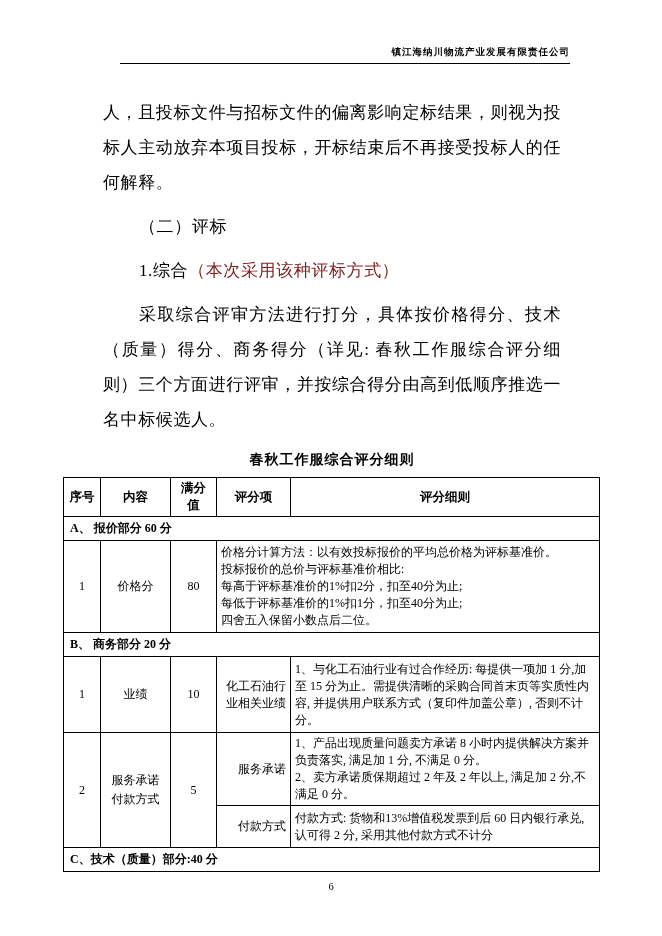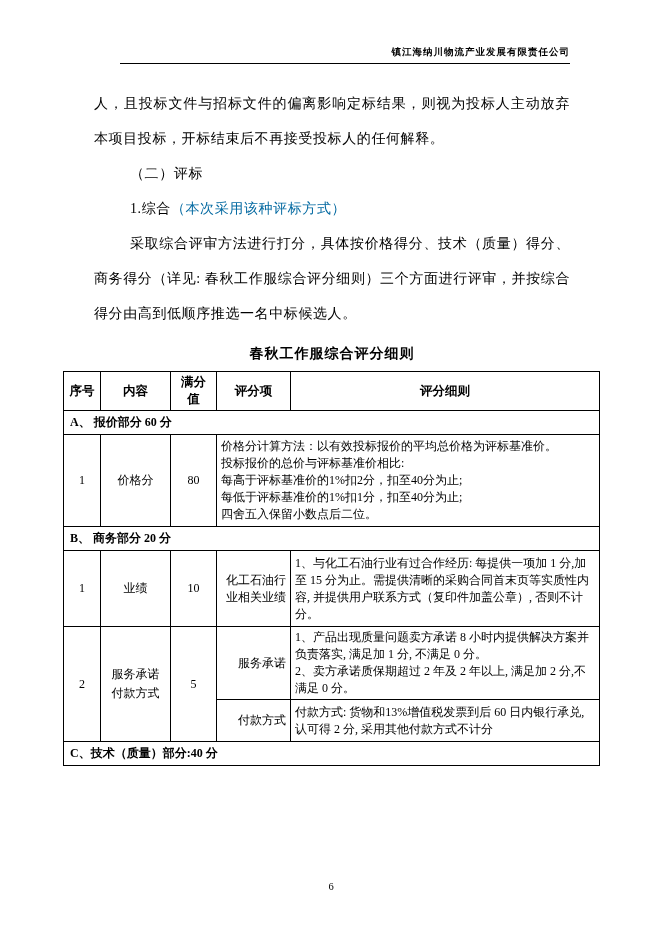--- a/index.html
+++ b/index.html
@@ -20,28 +20,28 @@
     font-weight: bold;
     letter-spacing: 1px;
   }
   .header-rule {
     border-bottom: 1.6px solid #000;
     margin-top: 4px;
     height: 0;
   }
   .body { padding: 22px 92px 0 94px; }
   .para {
-    margin: 0;
-    font-size: 14px;
+    margin: 9px;
+    font-size: 17px;
     line-height: 35px;
     letter-spacing: 0.6px;
     text-align: justify;
   }
   .indent { text-indent: 36px; }
-  .red { color: #0369a1; }
+  .red { color: #7f1d1d; }
   .table-title {
     margin: 14px 0 8px 0;
     text-align: center;
     font-family: "Liberation Sans", "DejaVu Sans", sans-serif;
     font-size: 14px;
     font-weight: bold;
     letter-spacing: 1px;
   }
   table.scoring {
     border-collapse: collapse;

